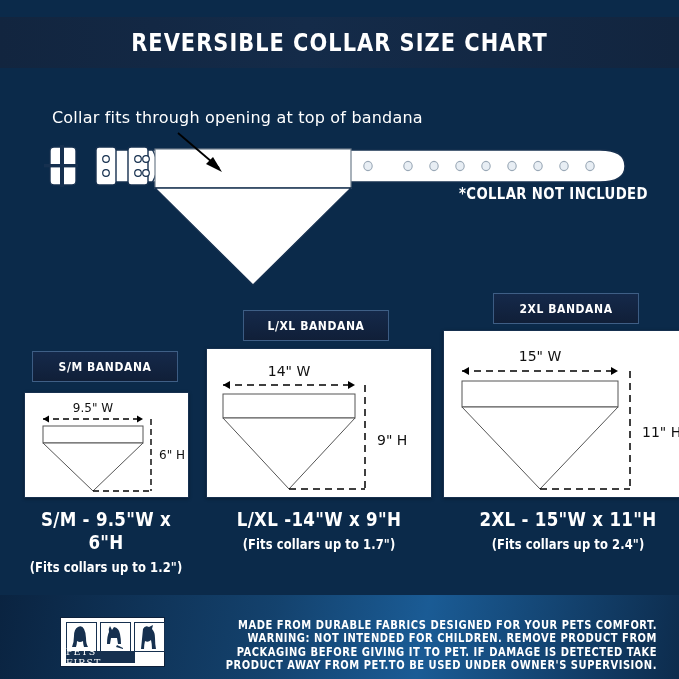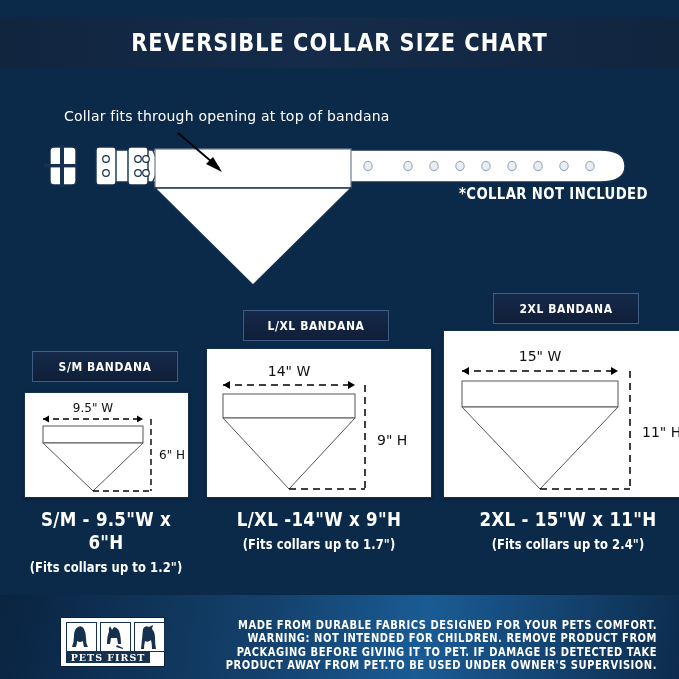--- a/index.html
+++ b/index.html
@@ -22,22 +22,22 @@
     background:linear-gradient(90deg,#12253f 0%,#142b49 45%,#12253f 100%);
   }
   .title{
     position:absolute;left:0;top:17px;width:679px;height:51px;
     display:flex;align-items:center;justify-content:center;
     color:#fff;font-size:25px;font-weight:bold;letter-spacing:1.1px;
     font-family:"DejaVu Sans Condensed","Liberation Sans",sans-serif;
     transform:scaleX(.93);
   }
   .annot{
-    position:absolute;left:64px;top:108px;
-    color:#fff;font-size:14px;letter-spacing:.2px;
+    position:absolute;left:52px;top:108px;
+    color:#fff;font-size:16px;letter-spacing:.2px;
     font-family:"DejaVu Sans","Liberation Sans",sans-serif;
     white-space:nowrap;
   }
   .collar-note{
     position:absolute;right:42px;top:185px;
     color:#fff;font-size:15.5px;font-weight:bold;letter-spacing:.4px;
     font-family:"DejaVu Sans Condensed","Liberation Sans",sans-serif;
     white-space:nowrap;transform:scaleX(.95);
   }
   .hero{position:absolute;left:0;top:95px;width:679px;height:200px;}
@@ -68,22 +68,22 @@
     background:linear-gradient(100deg,#0a2340 0%,#14436f 40%,#1b5e99 62%,#0d2c4d 100%);
     opacity:.95;
   }
   .logo{
     position:absolute;left:60px;top:617px;width:103px;height:48px;
     background:#fff;border:1px solid #0d203a;
   }
   .logo .cells{position:absolute;left:5px;top:4px;display:flex;gap:3px;}
   .logo .cell{width:29px;height:28px;border:1px solid #16304f;background:#fff;position:relative;overflow:hidden;}
   .logo .wordmark{
-    position:absolute;left:5px;bottom:3px;width:84px;height:12px;
-    background:#16304f;color:#fff;font-size:9.5px;font-weight:bold;
+    position:absolute;left:5px;bottom:3px;width:69px;height:12px;
+    background:#16304f;color:#fff;font-size:9.5px;font-weight:normal;
     letter-spacing:1px;display:flex;align-items:center;justify-content:center;
     font-family:"DejaVu Serif","Liberation Serif",serif;
   }
   .warn{
     position:absolute;left:172px;top:619px;width:500px;
     color:#fff;font-size:11.4px;font-weight:bold;line-height:13.4px;
     letter-spacing:.55px;
     font-family:"DejaVu Sans Condensed","Liberation Sans",sans-serif;
     text-align:right;
   }

